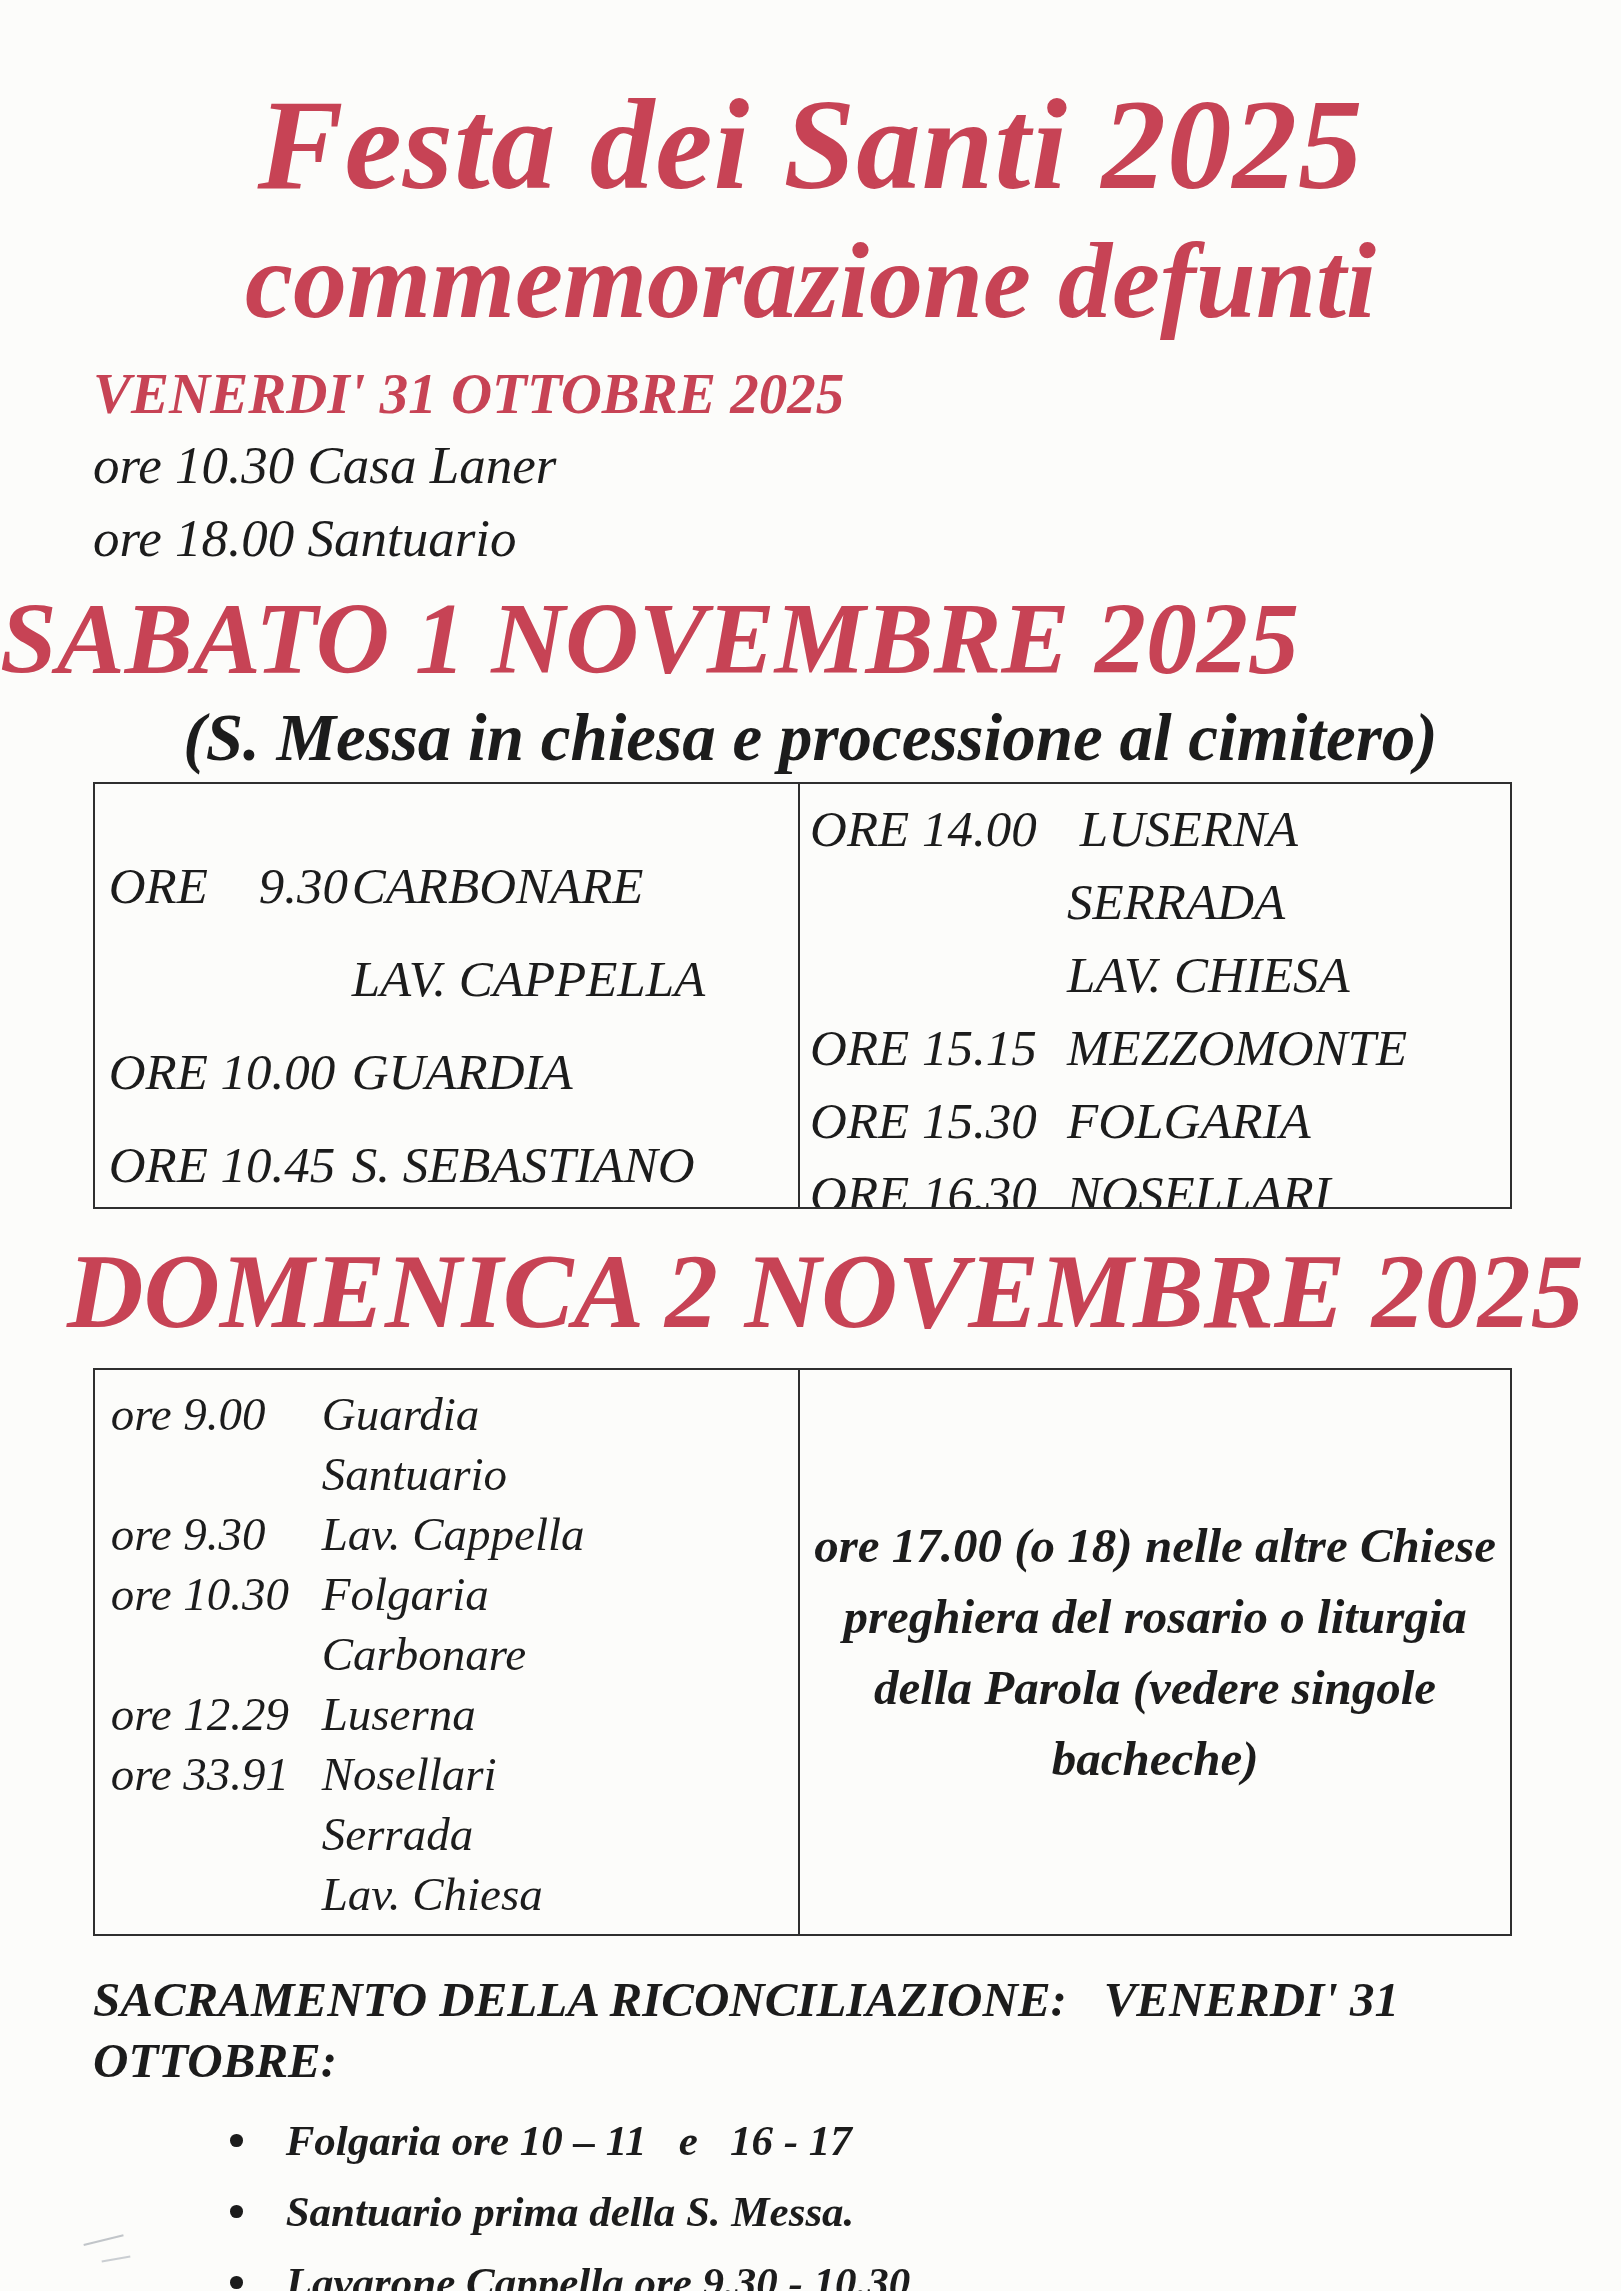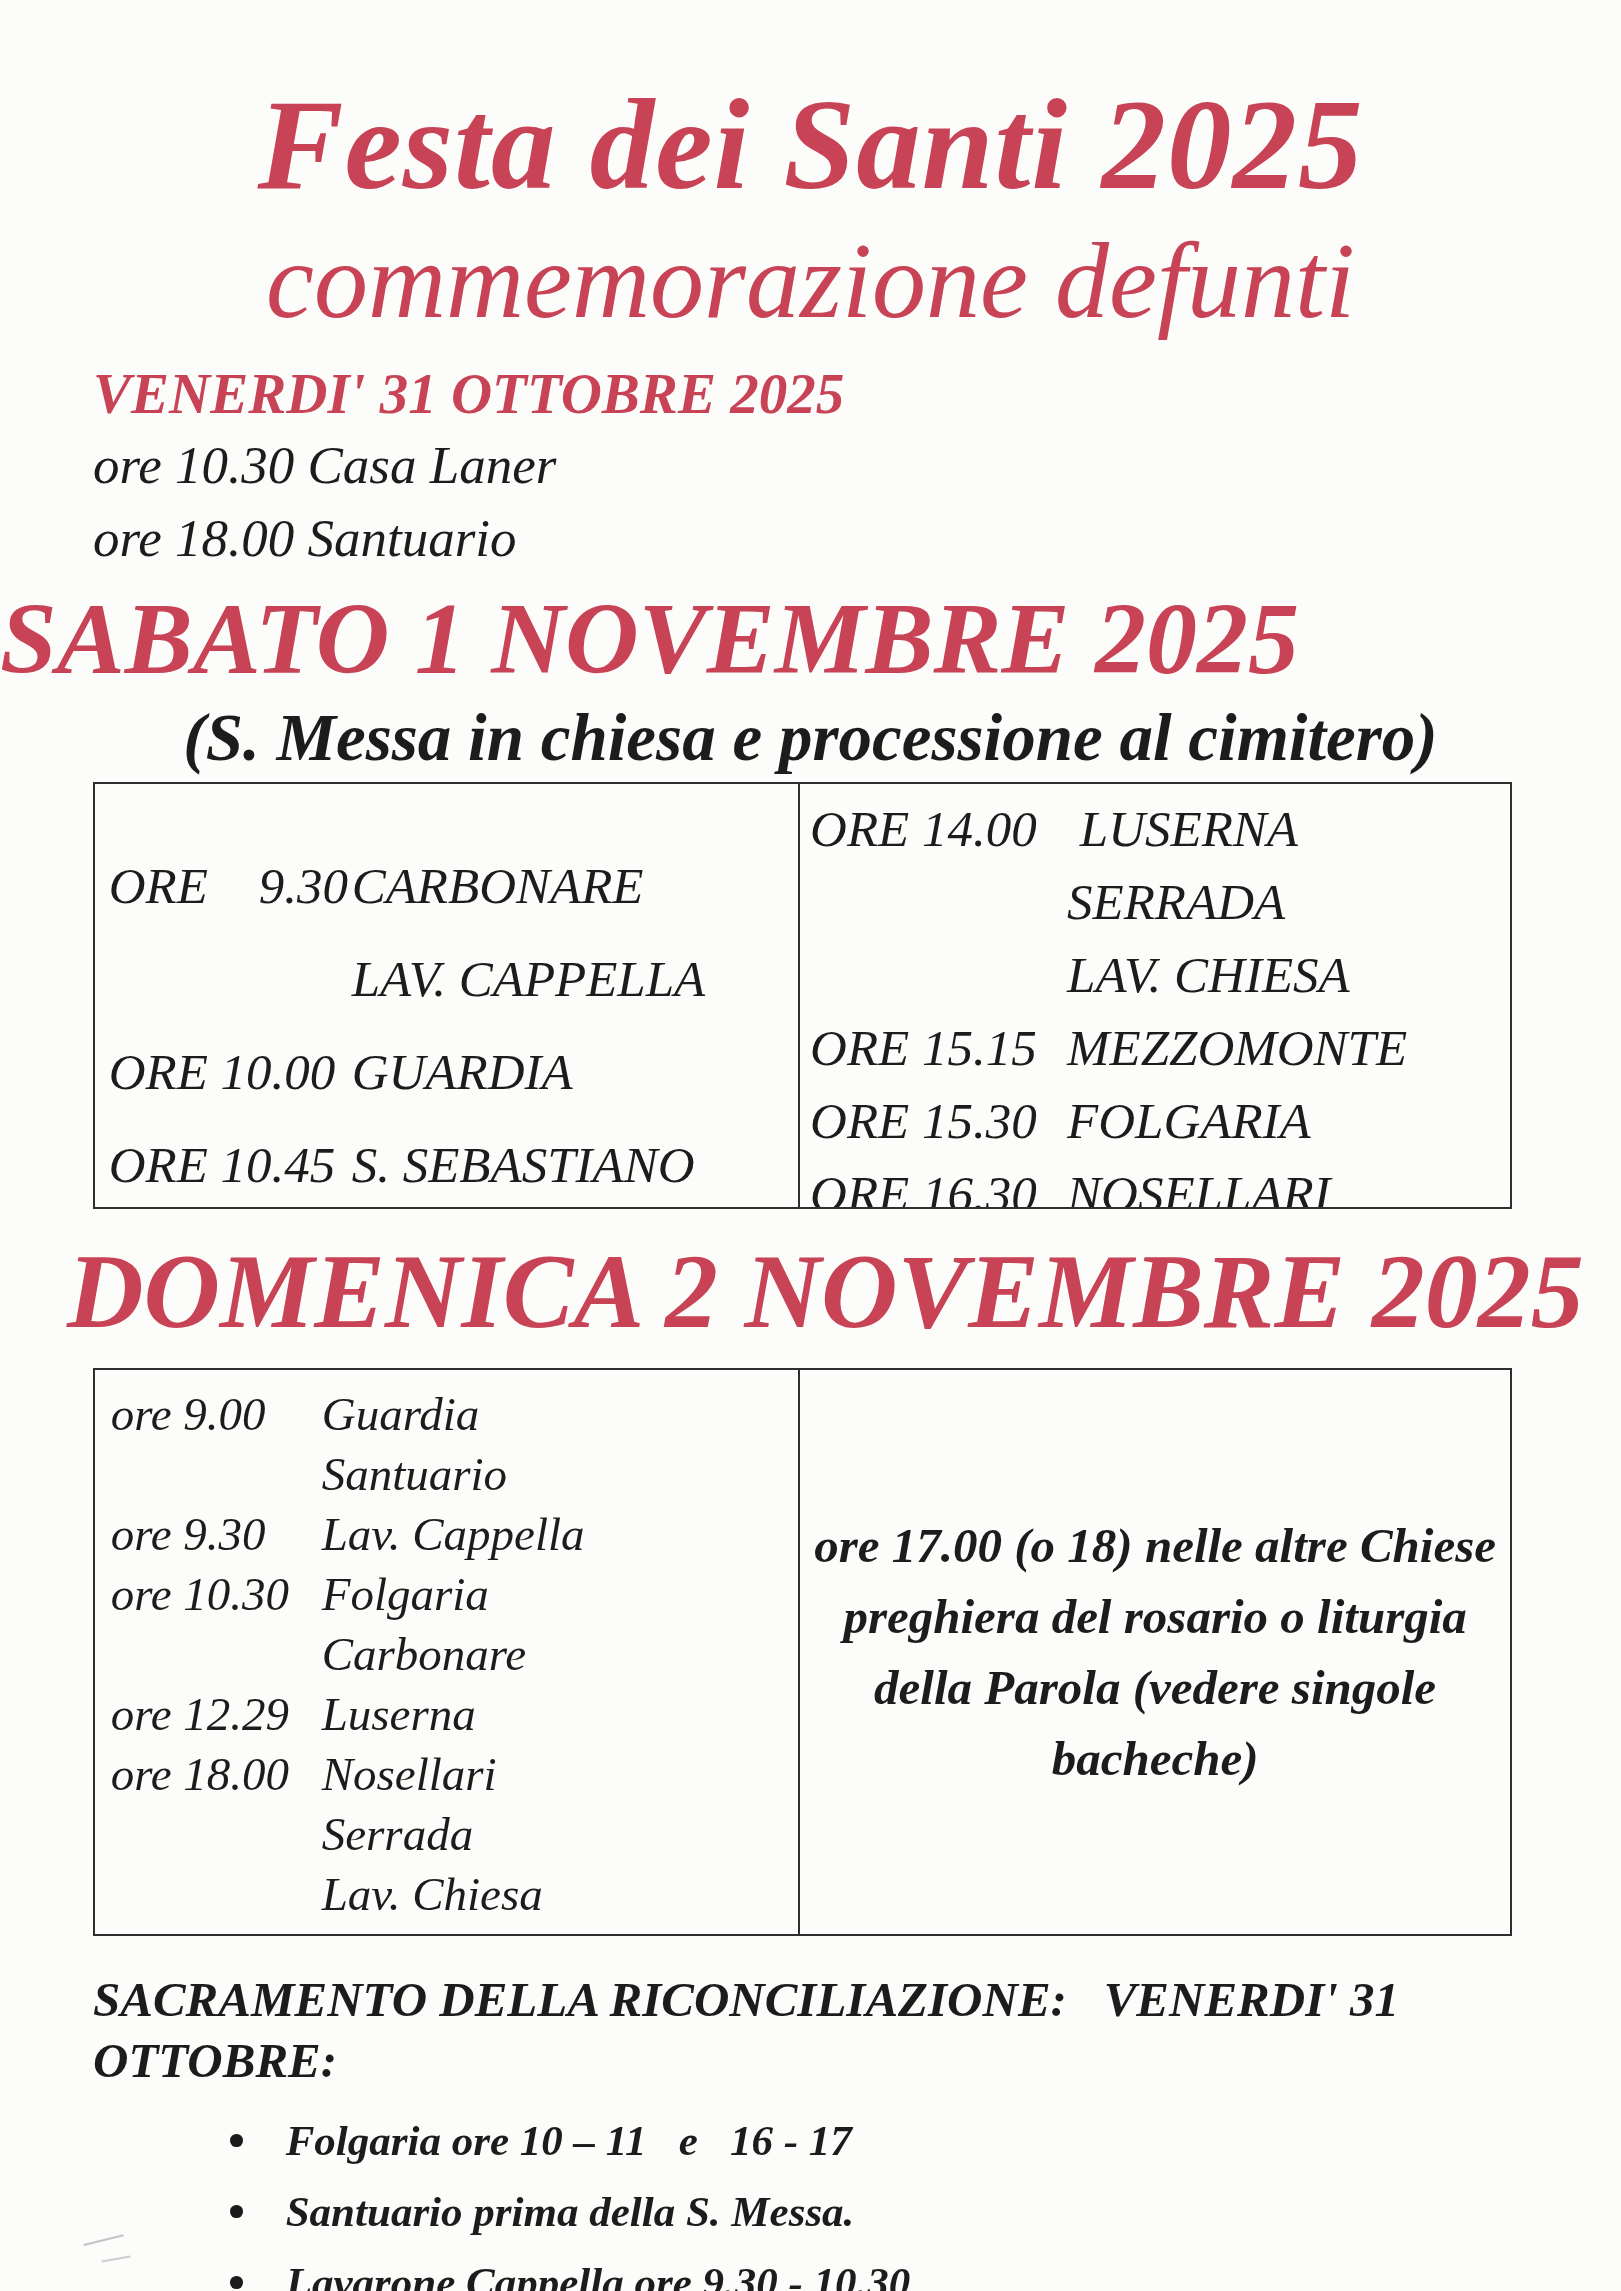--- a/index.html
+++ b/index.html
@@ -11,21 +11,21 @@
     background:#fcfcfa;
     overflow:hidden;
     font-family:"Liberation Serif","DejaVu Serif",serif;
     font-style:italic;
     color:#1c1c1c;
   }
   .accent { color:var(--accent,#c74355); }
 
   .title-block { padding-top:69px; text-align:center; }
   .title-main  { font-size:129px; font-weight:700; line-height:1.18; letter-spacing:1px; }
-  .title-sub   { font-size:108px; font-weight:400; line-height:1.12; }
+  .title-sub   { font-size:108px; font-weight:700; line-height:1.12; }
 
   .venerdi { margin:15.7px 0 0 93px; }
   .venerdi-heading { font-size:57px; font-weight:700; line-height:1.25; }
   .venerdi-line { font-size:53px; line-height:1.38; }
 
   .sabato-heading { margin-top:3.9px; text-align:left; font-size:102px; font-weight:700; line-height:1.18; }
   .sabato-subtitle { text-align:center; font-size:67px; font-weight:700; line-height:1.12; }
 
   .tbl { display:flex; width:1419px; margin-left:93px; border:2px solid #2f2f2f; background:#fcfcfa; }
   .cell { overflow:hidden; }
@@ -153,21 +153,21 @@
       </div>
       <div class="row">
         <span class="time"></span>
         <span class="place">Carbonare</span>
       </div>
       <div class="row">
         <span class="time">ore 12.29</span>
         <span class="place">Luserna</span>
       </div>
       <div class="row">
-        <span class="time">ore 18.00</span>
+        <span class="time">ore 33.91</span>
         <span class="place">Nosellari</span>
       </div>
       <div class="row">
         <span class="time"></span>
         <span class="place">Serrada</span>
       </div>
       <div class="row">
         <span class="time"></span>
         <span class="place">Lav. Chiesa</span>
       </div>

